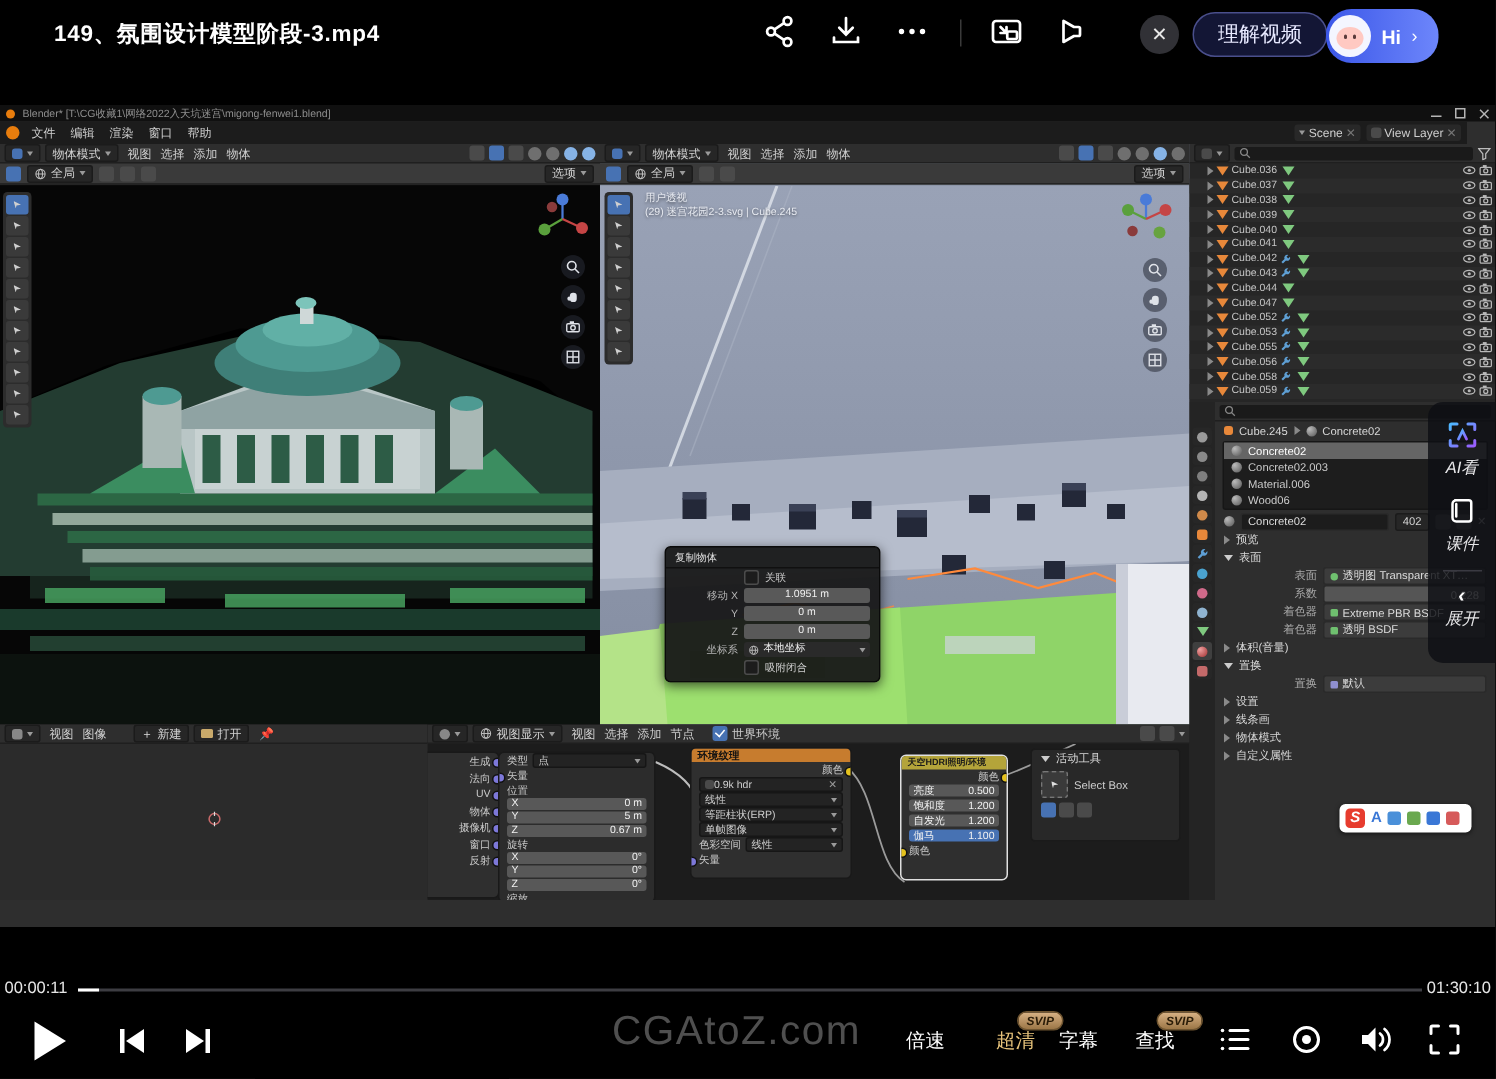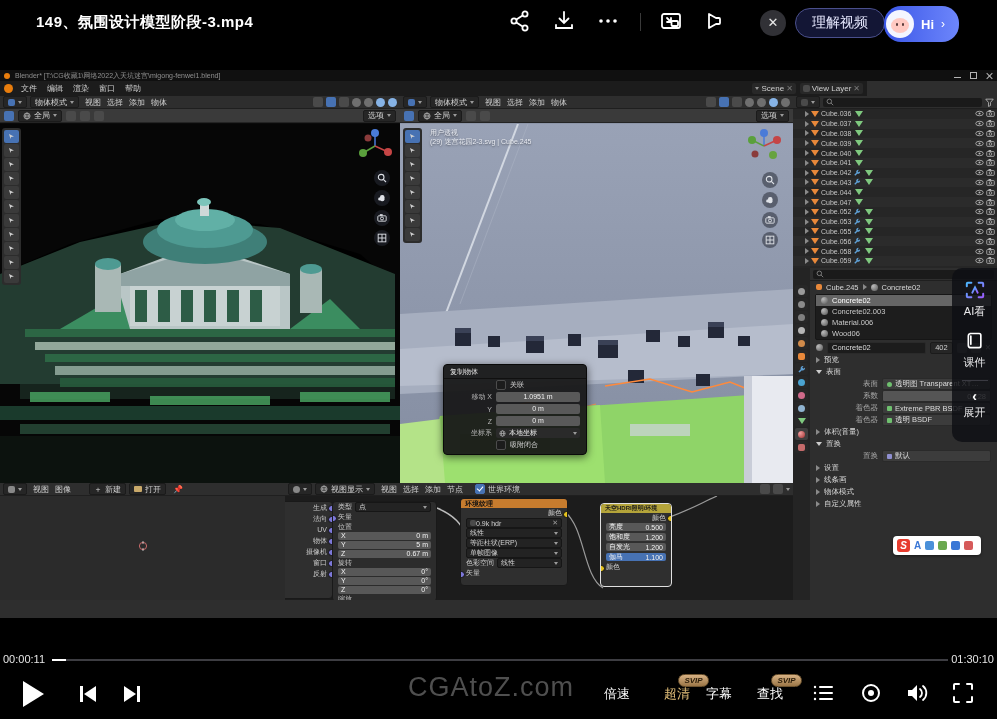--- a/index.html
+++ b/index.html
@@ -28,21 +28,21 @@
   
   #blender{left:0;top:70px;width:997px;height:548px;background:#2e2e2e;color:#c9c9c9;font-size:8px;}
   .b-titlebar{left:0;top:0;width:997px;height:11px;background:#101010;color:#8f8f8f;font-size:7px;
     display:flex;align-items:center;padding:0 4px;box-sizing:border-box;gap:5px;}
   .winctl{display:flex;gap:9px;margin-left:auto;align-items:center;color:#b5b5b5;}
   .wc{width:7px;height:7px;position:relative;}
   .wc-min::after{content:"";position:absolute;left:0;bottom:1px;width:7px;height:1px;background:#b5b5b5;}
   .wc-max::after{content:"";position:absolute;left:0;top:0;width:5px;height:5px;border:1px solid #b5b5b5;}
   .wc-close::before,.wc-close::after{content:"";position:absolute;left:3px;top:0;width:1px;height:8px;background:#b5b5b5;}
   .wc-close::before{transform:rotate(45deg);} .wc-close::after{transform:rotate(-45deg);}
-  .b-menubar{left:0;top:11px;width:867px;height:15px;background:#1c1c1c;display:flex;align-items:center;
+  .b-menubar{left:0;top:11px;width:978px;height:15px;background:#1c1c1c;display:flex;align-items:center;
     padding:0 4px;box-sizing:border-box;gap:1px;}
   .bmenu{padding:0 5px;color:#cfcfcf;}
   .ws-tab{padding:1px 6px;border-radius:3px 3px 0 0;color:#a9a9a9;}
   .ws-tab.active{background:#4a4a4a;color:#fff;}
   .scene-chip{display:flex;align-items:center;gap:2px;background:#282828;border-radius:2px;height:11px;padding:0 3px;color:#cfcfcf;}
 
   
   .vph{background:#2e2e2e;border-bottom:1px solid #1f1f1f;height:13px;display:flex;align-items:center;
     padding:0 3px;box-sizing:border-box;gap:3px;}
   .vpt{background:#3a3a3a;border-bottom:1px solid #242424;height:14px;display:flex;align-items:center;
@@ -109,21 +109,21 @@
   .sock.purple{background:#7d78d9;} .sock.yellow{background:#e5c21e;}
   .ndrop{flex:1;background:#232323;border:1px solid #161616;border-radius:2px;height:8px;display:flex;align-items:center;padding:0 3px;color:#cfcfcf;}
 
   
   .b-status{left:0;top:530px;width:997px;height:18px;background:#232323;border-top:1px solid #161616;
     display:flex;align-items:center;padding:0 6px;box-sizing:border-box;color:#8f8f8f;font-size:7.5px;}
 
   
   #sideov{left:952px;top:268px;width:45px;height:174px;background:rgba(14,15,20,.82);
     border-radius:10px 0 0 10px;color:#e8e8ea;display:flex;flex-direction:column;align-items:center;
-    padding-top:12px;box-sizing:border-box;gap:4px;font-size:11px;}
+    padding-top:12px;box-sizing:border-box;gap:4px;font-size:11px;font-style:italic;}
   #sideov .divider{width:26px;height:1px;background:#3a3a42;margin:6px 0;}
 
   
   #sogou{left:893px;top:536px;width:88px;height:19px;background:#fff;border-radius:4px;
     display:flex;align-items:center;gap:4px;padding:0 4px;box-sizing:border-box;box-shadow:0 1px 3px rgba(0,0,0,.5);}
   .slogo{width:13px;height:13px;border-radius:3px;background:#e73c2e;color:#fff;font-size:10px;font-weight:bold;
     display:flex;align-items:center;justify-content:center;font-style:italic;}
   .sime{color:#3a77d6;font-size:10px;font-weight:bold;}
   .simesq{width:9px;height:9px;border-radius:2px;}
 
@@ -1344,20 +1344,37 @@
                 <span class="v">1.100</span>
               </span>
             </div>
           </div>
         <div class="nrow" style="height:10px;">
             <span class="sock yellow" style="left:-3px;top:3px;"></span>
           <span>颜色</span>
           </div>
       </div>
 
+      <div class="abs" style="left:402px;top:16px;width:98px;height:60px;background:#282828;border:1px solid #1a1a1a;border-radius:3px;font-size:7.5px;color:#cfcfcf;">
+        <div class="phead" style="height:12px;">
+            <span class="tri-d"></span>
+            <span>活动工具</span>
+          </div>
+        <div class="row" style="gap:4px;padding:2px 6px;">
+          <span style="width:16px;height:16px;background:#3a3a3a;border:1px dashed #777;border-radius:2px;display:inline-flex;align-items:center;justify-content:center;">
+            <span style="width:5px;height:5px;background:#ddd;clip-path:polygon(0 0,100% 50%,40% 60%,30% 100%);"></span>
+          </span>
+          <span>Select Box</span>
+        </div>
+        <div class="row" style="gap:2px;padding:1px 6px;">
+          <span class="sqico blue"></span>
+          <span class="sqico"></span>
+          <span class="sqico"></span>
+        </div>
+      </div>
     </div>
 
   </div>
 
   <div class="abs" id="sideov">
     <span>
       <svg width="22" height="20" viewBox="0 0 24 22" fill="none" stroke="url(#aig)" stroke-width="2.2" stroke-linecap="round">
         <defs>
             <linearGradient id="aig" x1="0" y1="0" x2="1" y2="1">
               <stop offset="0" stop-color="#4db8ff"></stop>

